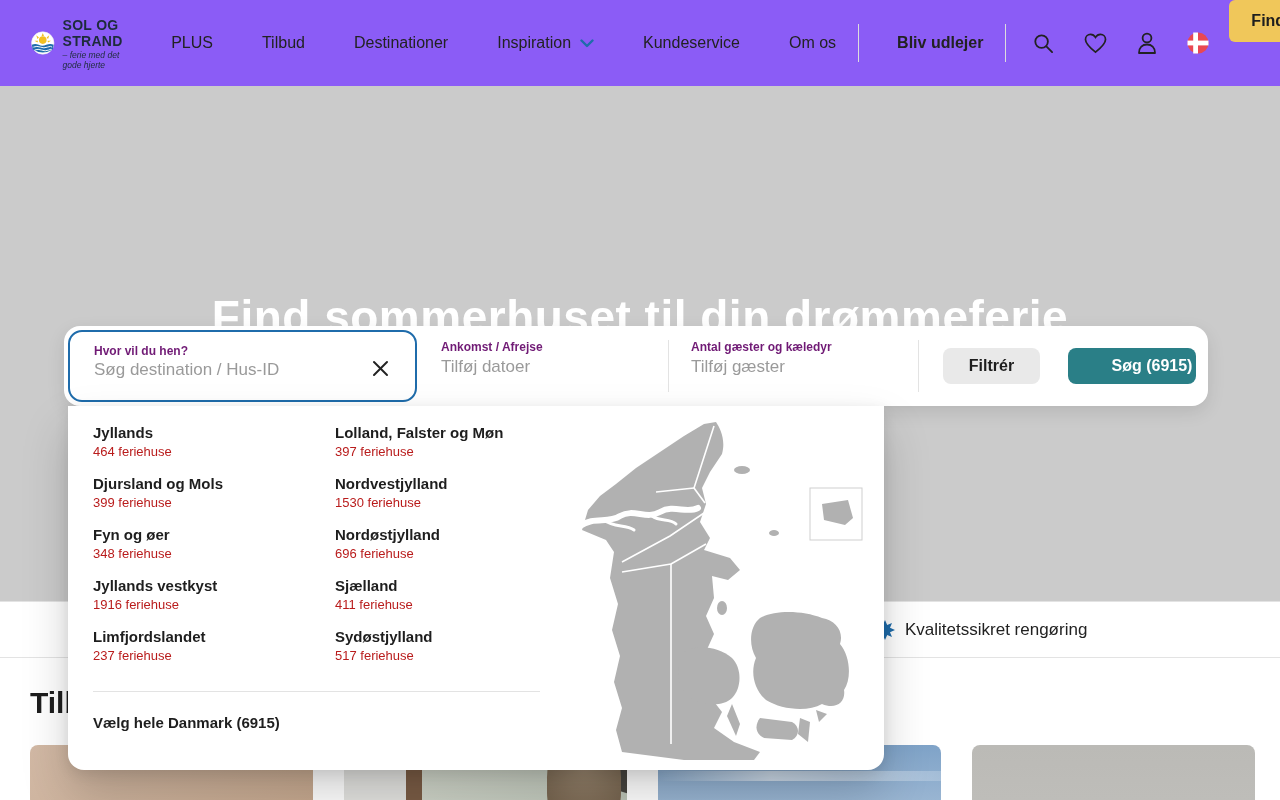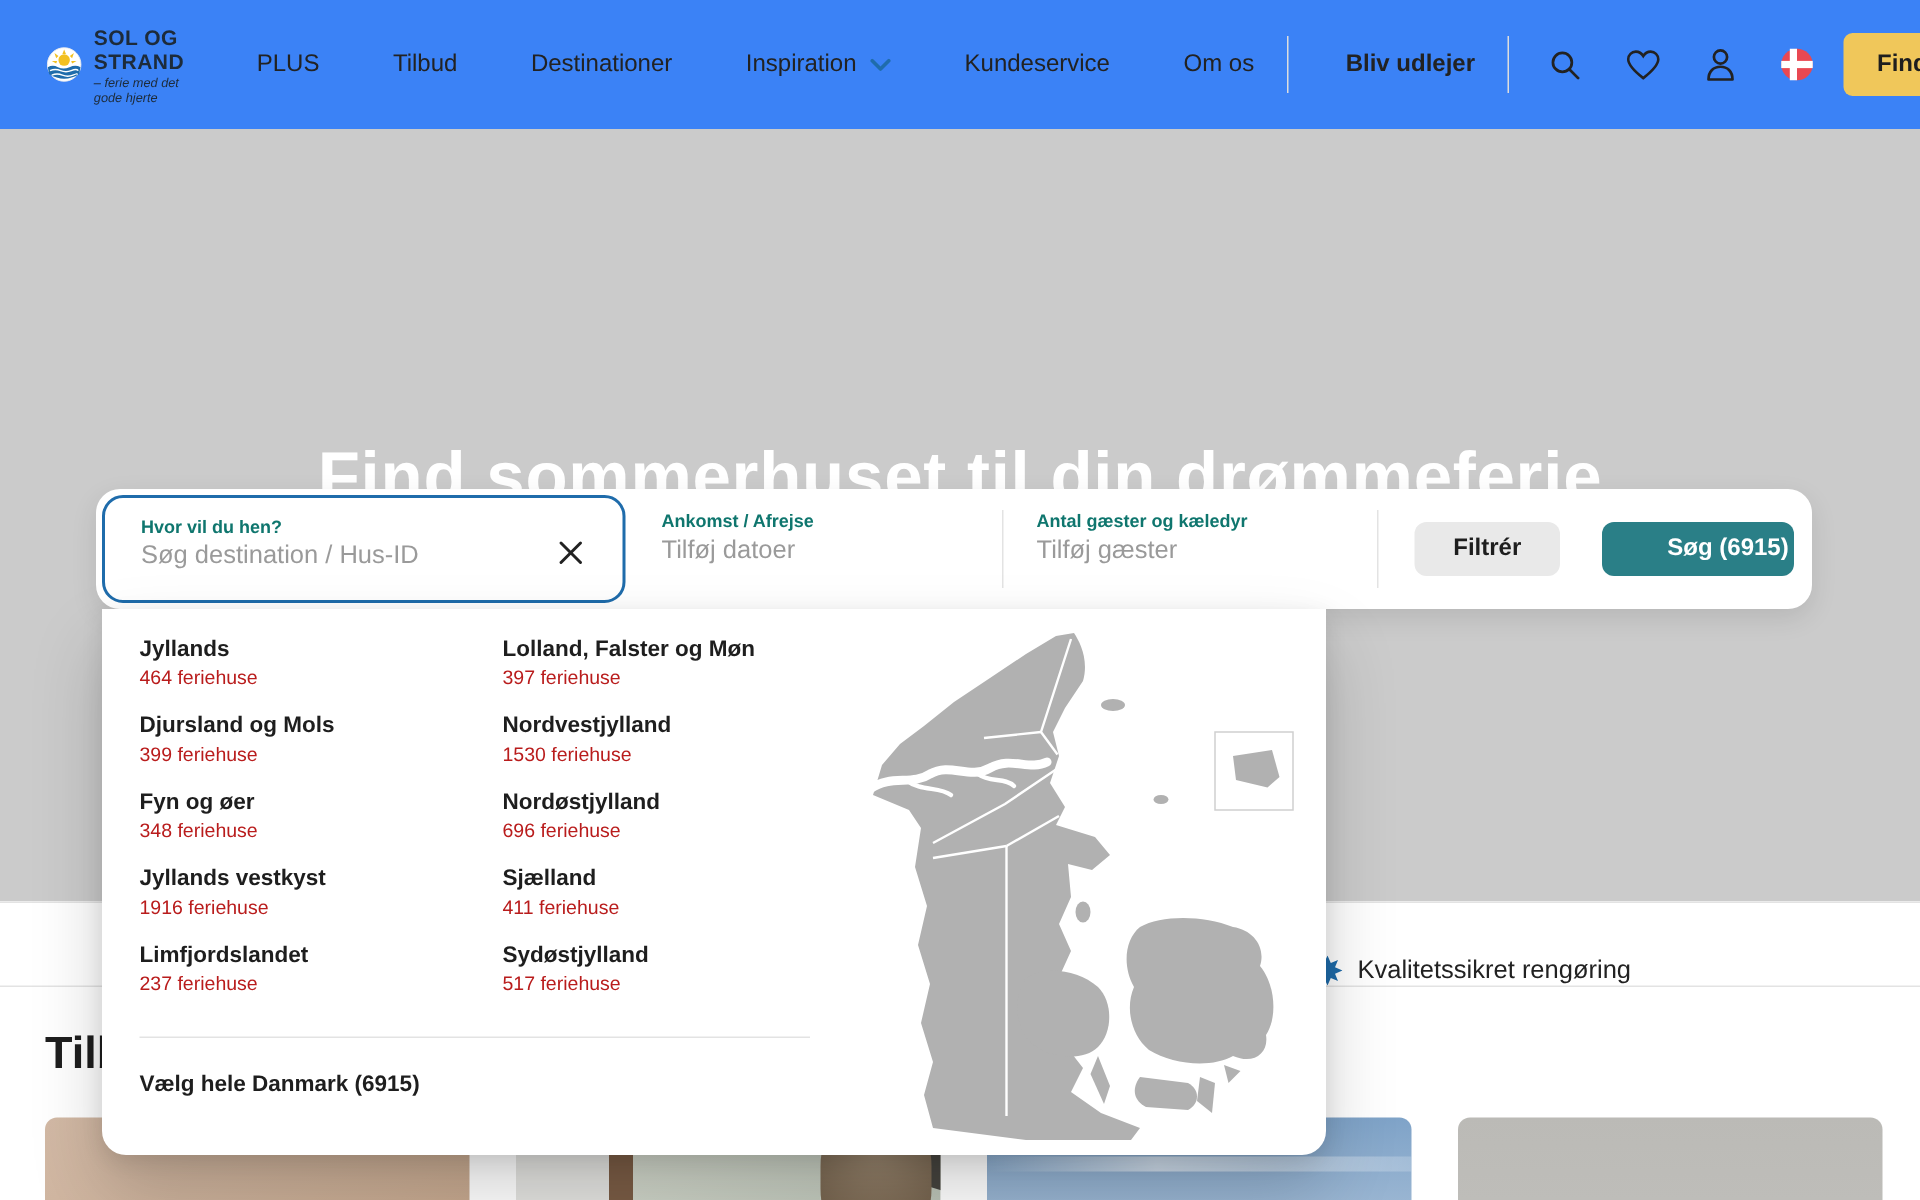--- a/index.html
+++ b/index.html
@@ -1,55 +1,55 @@
 <!DOCTYPE html>
 <html><head>
 <meta charset="utf-8">
 <style>
   * { margin:0; padding:0; box-sizing:border-box; }
   html,body { width:1280px; height:800px; }
   body { font-family:"Liberation Sans", sans-serif; background:#ffffff; }
   .page { position:relative; width:1280px; height:800px; overflow:hidden; background:#fff; }
 
   
-  .header { position:absolute; top:0; left:0; width:1280px; height:86px; background:#3b82f6; display:flex; align-items:center; padding:0 31px; z-index:40; }
+  .header { position:absolute; top:0; left:0; width:1280px; height:86px; background:#8b5cf6; display:flex; padding:0 31px; z-index:40; }
   .logo { display:flex; align-items:center; gap:8px; cursor:pointer; }
   .logo-text .brand { font-size:14px; font-weight:700; color:#1d2b3a; letter-spacing:.3px; }
   .logo-text .tagline { font-size:8.5px; font-style:italic; color:#1d2b3a; margin-top:1px; }
   .nav { display:flex; align-items:center; margin-left:18px; gap:33px; }
   .nav a { font-size:16px; color:#222; text-decoration:none; cursor:pointer; white-space:nowrap; display:flex; align-items:center; gap:9px;margin-left:16px; }
   .nav a.bold { font-weight:700; }
   .vdiv { width:1px; height:38px; background:#ddd; margin:0 -11px; }
   .hicons { display:flex; align-items:center; gap:30px; margin-left:38px; }
   .hicons svg { display:block; cursor:pointer; }
   .btn-find { margin-left:20px; height:42px; padding:0 22px; background:#f0c75a; border:none; border-radius:6px; font-family:inherit; font-size:16px; font-weight:600; color:#1e1e1e; cursor:pointer; white-space:nowrap; }
 
   
   .hero { position:absolute; top:86px; left:0; width:1280px; height:515px; background:#cbcbcb; }
   .hero h1 { position:absolute; top:204px; width:100%; text-align:center; font-size:46px; font-weight:700; color:#fff; letter-spacing:.5px; }
   .hero .sub { position:absolute; top:269px; width:100%; text-align:center; font-size:19px; font-weight:700; color:#fff; }
 
   
   .searchbar { position:absolute; top:326px; left:64px; width:1144px; height:80px; background:#fff; border-radius:16px; box-shadow:0 6px 18px rgba(0,0,0,.10); z-index:20; }
   .field-dest { position:absolute; left:4px; top:4px; width:349px; height:72px; border:2px solid #1f6cab; border-radius:14px; background:#fff; padding:12px 24px; }
-  .field-label { font-size:12px; font-weight:600; color:#0f766e; margin-bottom:2px; }
+  .field-label { font-size:12px; font-weight:600; color:#701a75; margin-bottom:2px; }
   .field-dest input { border:none; outline:none; width:250px; font-family:inherit; font-size:17px; color:#333; background:transparent; }
   .field-dest input::placeholder { color:#9a9a9a; opacity:1; }
   .clear-x { position:absolute; right:26px; top:28px; cursor:pointer; }
   .field-dates { position:absolute; left:377px; top:14px; width:280px; height:52px; cursor:pointer; }
   .field-guests { position:absolute; left:627px; top:14px; width:235px; height:52px; cursor:pointer; }
   .field-ph { font-size:17px; color:#9a9a9a; margin-top:3px; }
   .sdiv1 { position:absolute; left:604px; top:14px; width:1px; height:52px; background:#e3e3e3; }
   .sdiv2 { position:absolute; left:854px; top:14px; width:1px; height:52px; background:#e3e3e3; }
   .btn-filter { position:absolute; left:879px; top:22px; width:97px; height:36px; background:#e9e9e9; border:none; border-radius:8px; font-family:inherit; font-size:16px; font-weight:700; color:#1e1e1e; cursor:pointer; }
   .btn-search { position:absolute; left:1004px; top:22px; width:128px; height:36px; background:#2a7f87; border:none; border-radius:8px; font-family:inherit; font-size:16px; font-weight:700; color:#fff; cursor:pointer;padding-left:40px; }
 
   
   .uspbar { position:absolute; top:601px; left:0; width:1280px; height:57px; background:#fff; border-top:1px solid #e3e3e3; border-bottom:1px solid #e3e3e3; z-index:5; }
-  .usp-item { position:absolute; left:875px; top:0; height:100%; display:flex; align-items:flex-end; gap:10px; font-size:17px; color:#222; }
+  .usp-item { position:absolute; left:875px; top:0; height:100%; display:flex; align-items:center; gap:10px; font-size:17px; color:#222; }
 
   
   .offers-title { position:absolute; left:30px; top:686px; font-size:30px; font-weight:700; color:#1e1e1e; z-index:4; }
   .card { position:absolute; top:745px; width:283px; height:200px; border-radius:8px 8px 0 0; overflow:hidden; z-index:4; cursor:pointer; }
   .card1 { left:30px;  background:linear-gradient(135deg,#d2b9a5 0%,#c8ab92 60%,#c09f84 100%); }
   .card2 { left:344px; background:#e3e3e0; }
   .card3 { left:658px; background:linear-gradient(180deg,#7fa3c8 0%,#a9c0d8 45%,#d7dfe7 100%); }
   .card4 { left:972px; background:linear-gradient(180deg,#bbbab6 0%,#c6c5c1 100%); }
   .card2 .frame { position:absolute; left:62px; top:0; width:16px; height:100%; background:#7a5c45; }
   .card2 .glass { position:absolute; left:78px; top:0; right:0; bottom:0; background:linear-gradient(135deg,#d3d8cc 0%,#aeb8ab 100%); }

